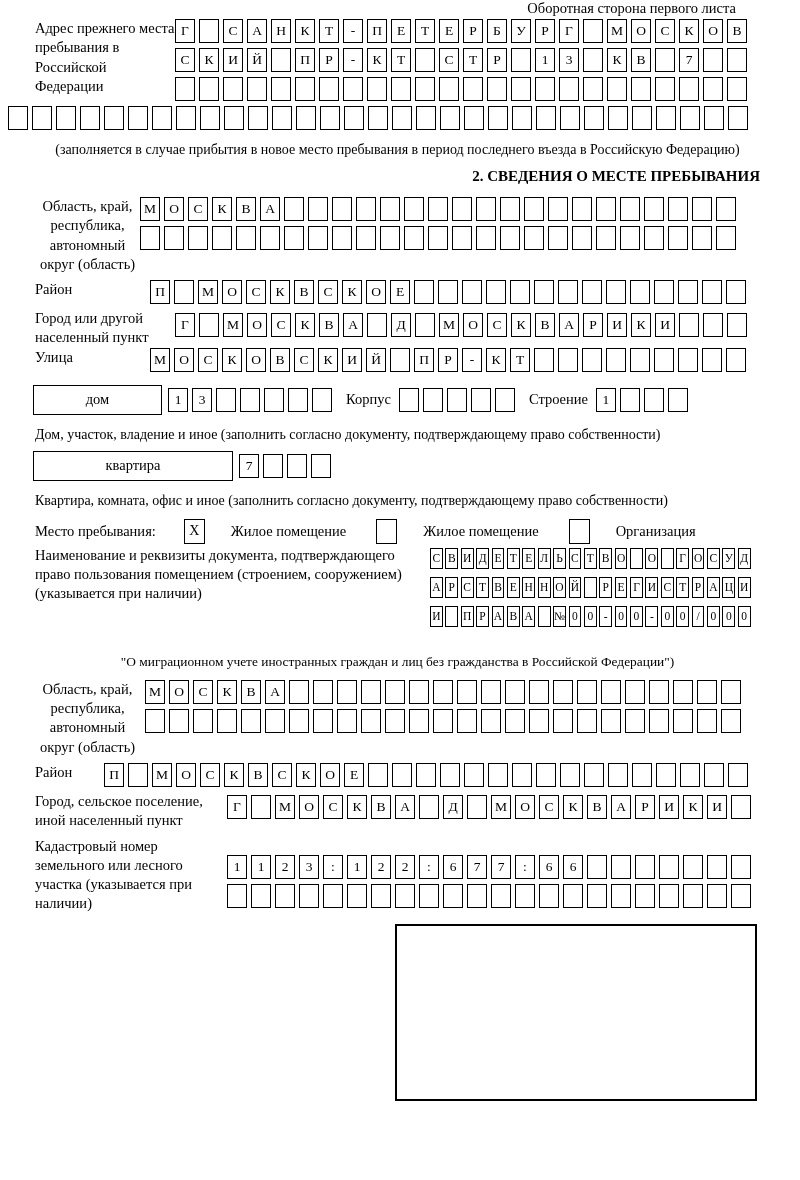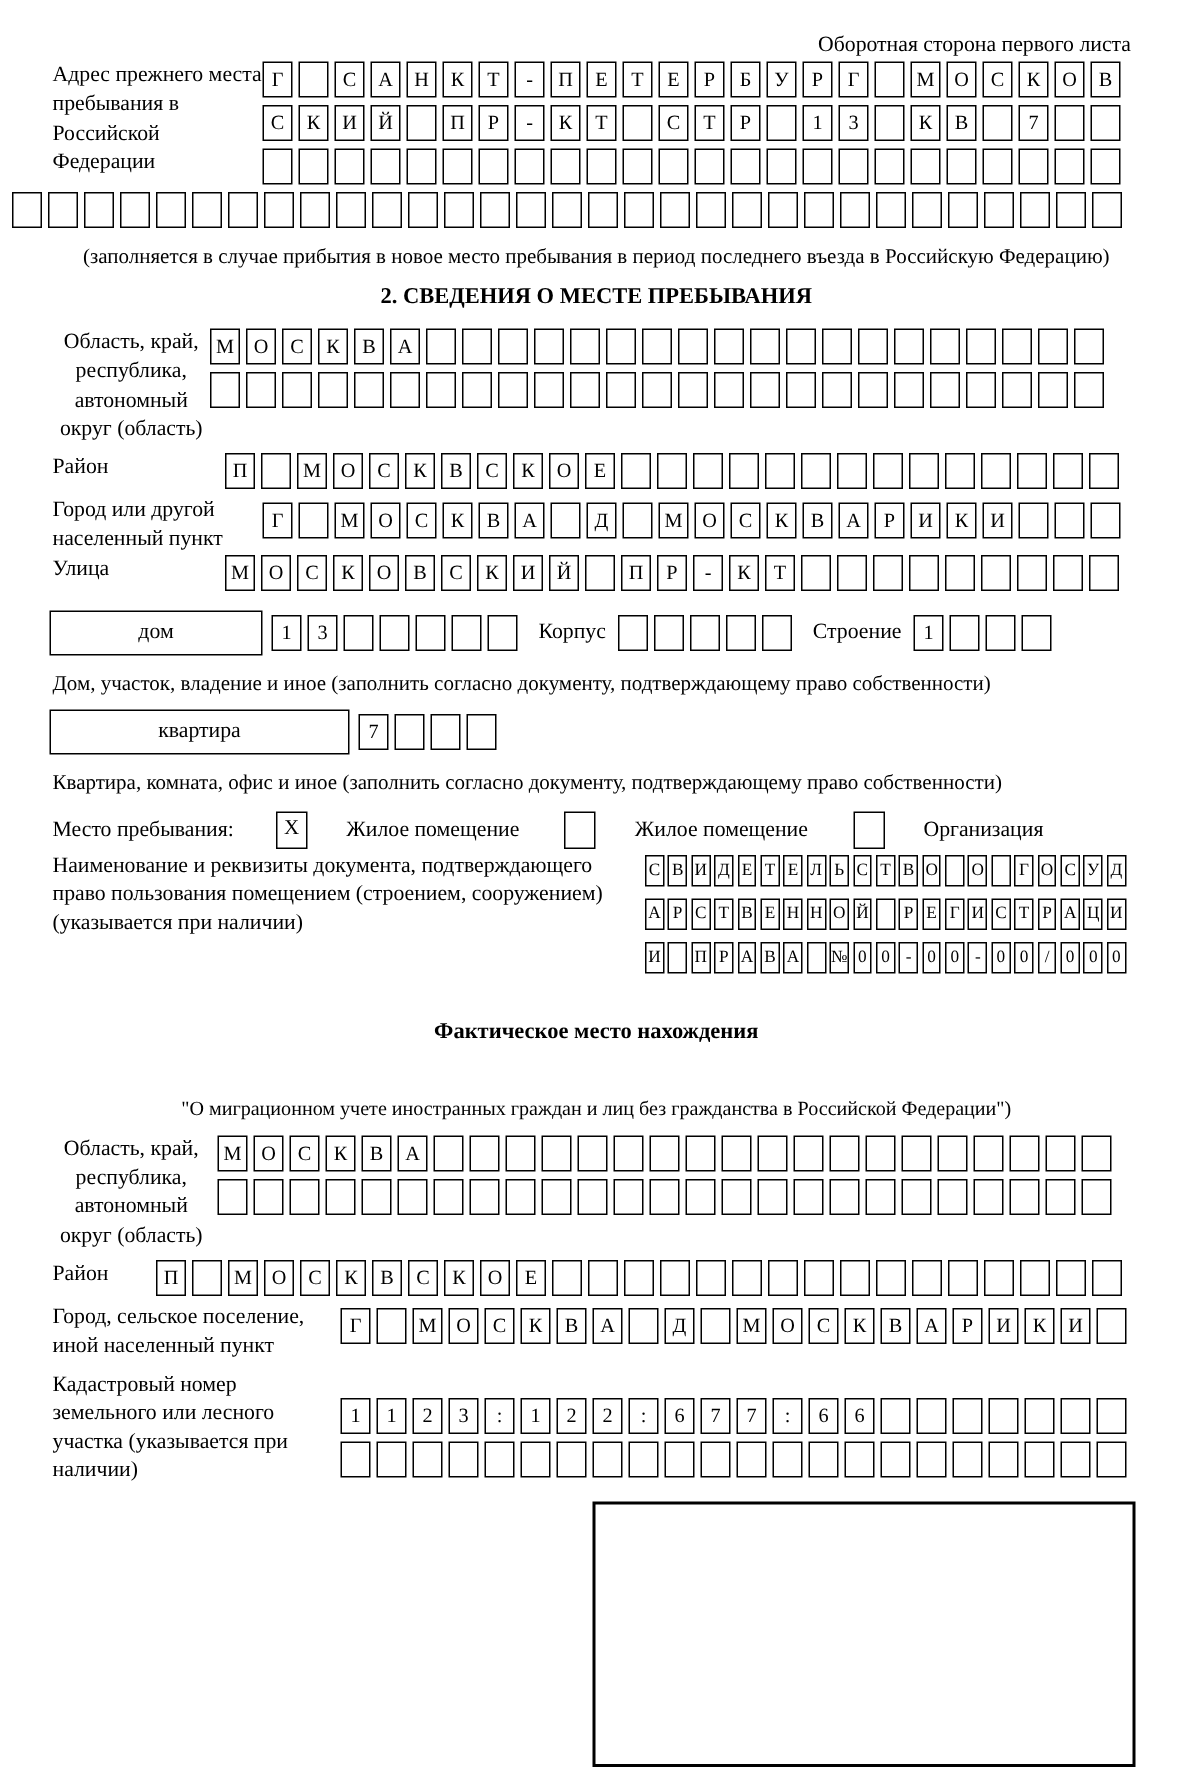--- a/index.html
+++ b/index.html
@@ -1,21 +1,21 @@
 <!DOCTYPE html>
 <html><head>
 <meta charset="utf-8">
 <style>
   * { box-sizing: border-box; }
   html,body { margin:0; padding:0; background:#fff; }
   body { width:800px; height:1180px; color:#000;
          font-family:"Liberation Serif", serif; overflow:hidden; }
   .page { padding: 0 40px 0 35px; }
 
-  .corner-note { text-align:right; font-size:14.5px; padding-top:22px; margin-right:6px; }
+  .corner-note { text-align:right; font-size:14.5px; margin-right:24px; }
 
   .block { display:flex; align-items:flex-start; }
   .row-label { font-size:14.5px; line-height:1.33; flex:none; }
   .w140 { width:140px; }
   .w105 { width:105px;text-align:center; }
   .w115 { width:115px; }
   .w69  { width:69px;  }
   .w190 { width:192px; }
   .w390 { width:395px; padding-right:6px; }
 
@@ -24,28 +24,28 @@
   .cell { width:20px; height:24px; border:1.6px solid #000; flex:none;
           display:flex; align-items:center; justify-content:center;
           font-size:13.5px; background:#fff; }
   .small-cells { gap:2.6px; }
   .small-cells .cell { width:12.8px; height:21px; border:1.3px solid #000; font-size:11.5px; }
 
   .fullrow { margin-left:-27px; margin-top:0; }
 
   .caption { font-size:14px; margin:12px 0 4px 0; }
   .center { text-align:center; }
-  .sec-title { text-align:center; font-weight:bold; font-size:15px; margin:10px 0 12px 0; }
+  .sec-title { text-align:right; font-weight:bold; font-size:15px; margin:10px 0 12px 0; }
 
   .mt6 { margin-top:6px; } .mt14 { margin-top:2px; }
 
   .dom-row { display:flex; align-items:center; margin:8px 0 2px -2px; }
   .label-box { border:1.6px solid #000; height:30px; display:flex; align-items:center;
                justify-content:center; font-size:14.5px; flex:none; }
-  .dom-box { width:142px; margin-right:6px; }
+  .dom-box { width:129px; margin-right:6px; }
   .kv-box { width:200px; margin-right:6px; }
   .inline-cells { margin-bottom:0; }
   .inline-label { font-size:14.5px; margin:0 8px 0 14px; flex:none; }
 
   .mesto-row { display:flex; align-items:center; font-size:14.5px; margin:10px 0 2px 0;gap:16px; }
   .checkbox { width:21px; height:25px; border:1.6px solid #000; display:flex;
               align-items:center; justify-content:center; font-size:14px; flex:none; }
   .mesto-row .opt-label { margin:0 14px 0 10px; }
   .mesto-row .main-label { margin-right:12px; }
   .hint { text-align:center; font-size:13.2px; margin:4px 110px 10px 0; }
@@ -452,21 +452,20 @@
           <span class="cell">0</span>
           <span class="cell">0</span>
           <span class="cell">/</span>
           <span class="cell">0</span>
           <span class="cell">0</span>
           <span class="cell">0</span>
         </div>
     </div>
   </div>
 
-  <div class="sec-title" style="margin-top:26px">Фактическое место нахождения</div>
   <div class="fact-caption">
     <br>
     <span>"О миграционном учете иностранных граждан и лиц без гражданства в Российской Федерации")</span>
   </div>
 
   <div class="block">
     <div class="row-label w105">Область, край, республика, автономный округ (область)</div>
     <div class="rows" style="margin-left:5px">
       <div class="cells-row">
           <span class="cell">М</span>

